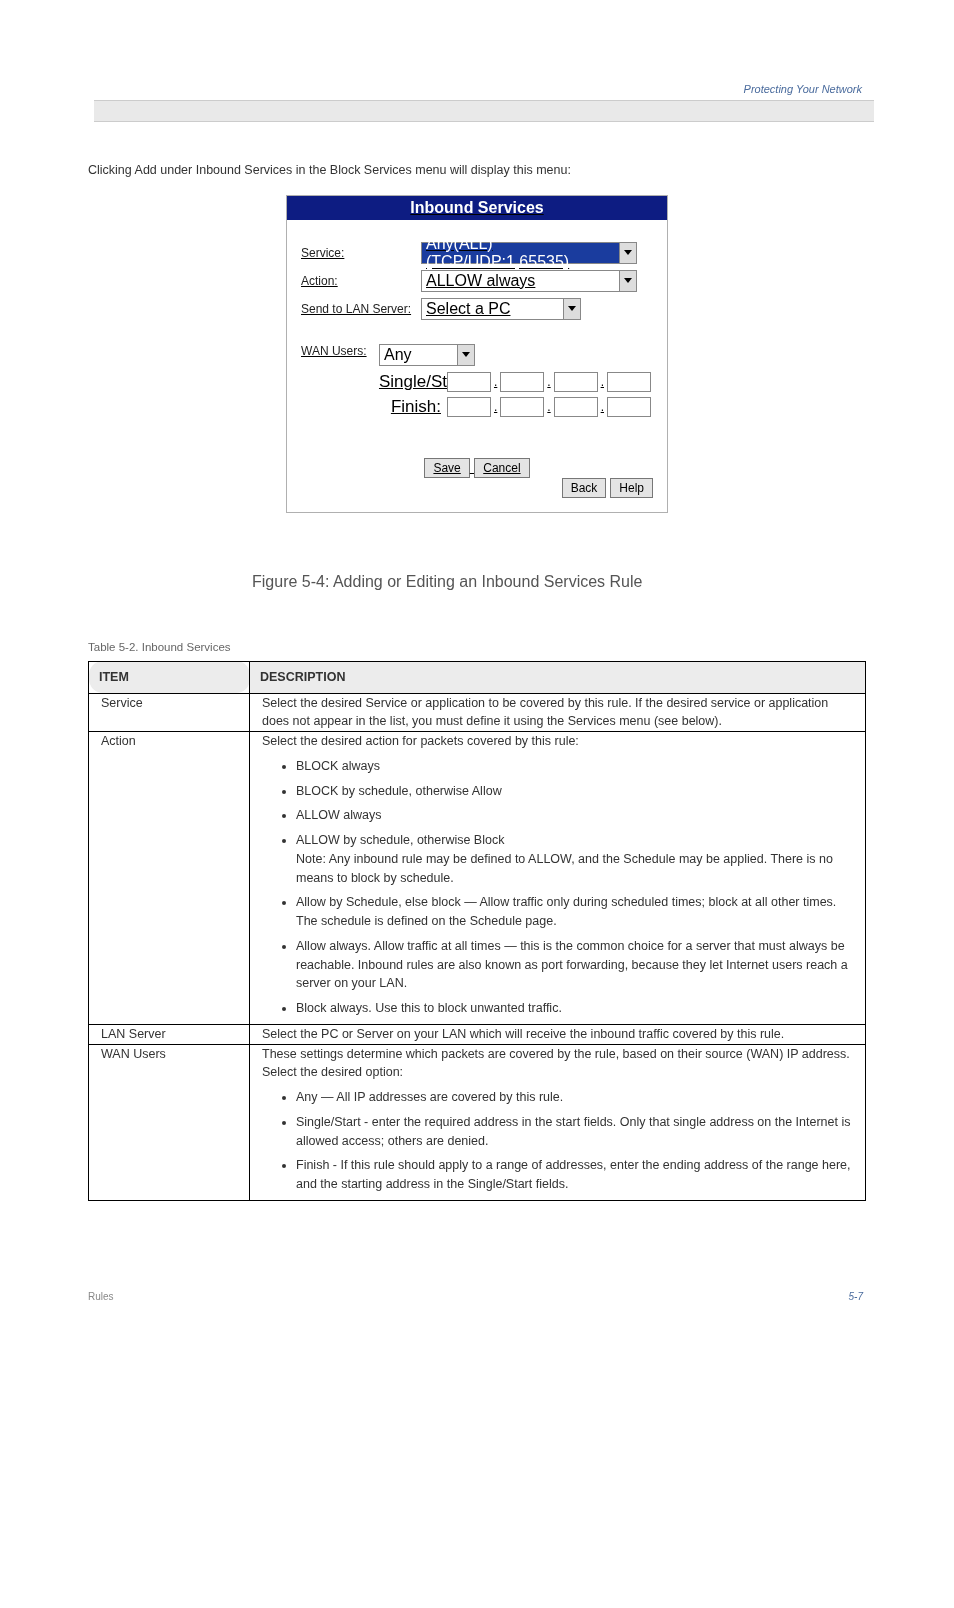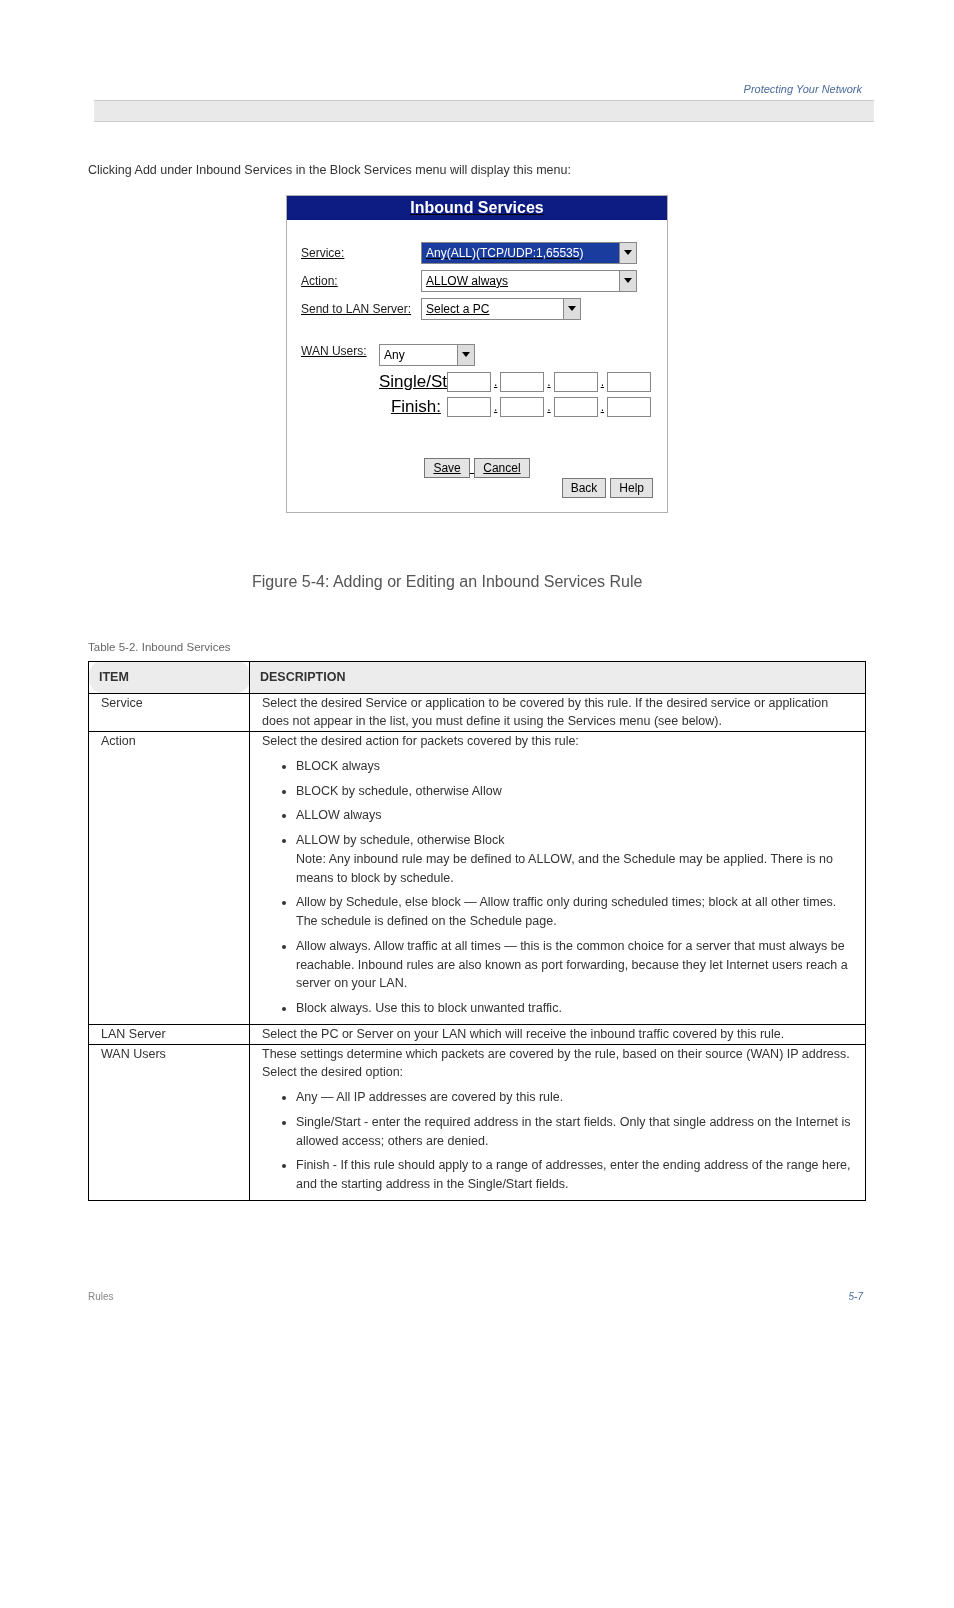--- a/index.html
+++ b/index.html
@@ -6,21 +6,21 @@
   .page{width:954px;margin:0 auto;box-sizing:border-box;padding:40px 0 60px;}
   .topbar{background:#e9e9e9;height:20px;margin:60px 0 40px;width:780px;margin-left:auto;margin-right:80px;border-top:1px solid #ccc;border-bottom:1px solid #ccc;position:relative;}
   .topbar-text{position:absolute;right:12px;top:-18px;font-size:11px;color:#4a6b9d;font-style:italic;}
   .intro{font-size:12.5px;color:#333;margin:0 88px 16px 88px;line-height:1.35;}
   .panel-wrap{display:flex;justify-content:center;margin:10px 0 60px;text-decoration:underline;}
   .panel{width:380px;border:1px solid #b0b0b0;background:#fff;position:relative;}
   .panel-title{background:#0d1c82;color:#fff;font-weight:bold;text-align:center;font-size:16px;padding:3px 0;font-family:Arial;}
   .panel-body{padding:22px 14px 14px 14px;}
   .row{display:flex;align-items:center;margin-bottom:6px;}
   .row-label{font-size:12px;color:#222;width:120px;}
-  .sel{font-size:12px;font-family:Arial;border:1px solid #888;background:#fff;height:20px;display:inline-flex;align-items:center;padding:0 4px;position:relative;}
+  .sel{font-size:16px;font-family:Arial;border:1px solid #888;background:#fff;height:20px;display:inline-flex;align-items:center;padding:0 4px;position:relative;}
   .sel .caret{position:absolute;right:0;top:0;bottom:0;width:16px;background:#ddd;border-left:1px solid #888;display:flex;align-items:center;justify-content:center;}
   .sel .caret::after{content:"";border-left:4px solid transparent;border-right:4px solid transparent;border-top:5px solid #000;}
   .sel.highlight{background:#1a3c9e;color:#fff;}
   .ip-row{display:flex;align-items:center;margin-bottom:5px;}
   .ip-row .lbl{font-size:17px;text-align:right;width:62px;margin-right:4px;}
   .ip-box{width:42px;height:18px;border:1px solid #888;background:#fff;margin:0 2px;}
   .dot{font-size:12px;margin:0 1px;}
   .btn{font-size:12px;border:1px solid #777;background:#e4e4e4;padding:2px 8px;cursor:pointer;font-family:Arial;}
   .btn-row{text-align:center;margin-top:12px;}
   .btn-row .corner{position:absolute;right:14px;bottom:14px;display:flex;gap:4px;}

